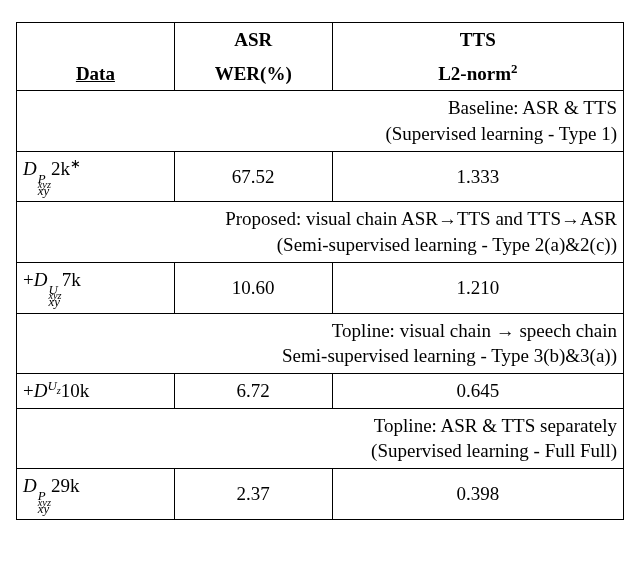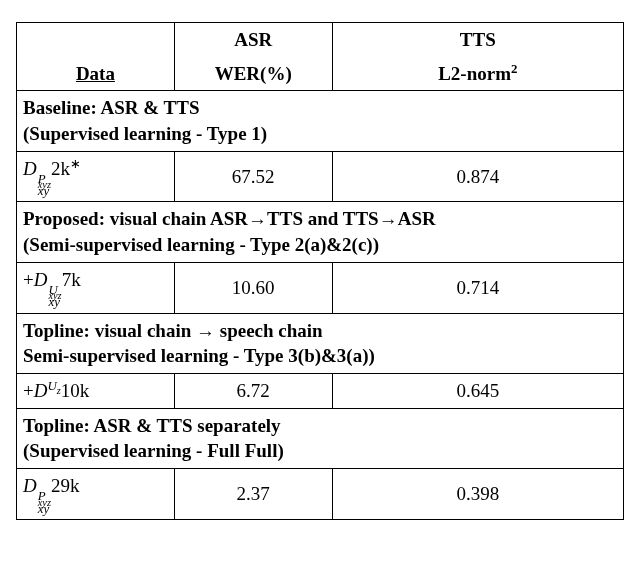--- a/index.html
+++ b/index.html
@@ -26,22 +26,22 @@
     vertical-align: middle;
     line-height: 1.35;
   }
   col.c1 { width: 26%; }
   col.c2 { width: 26%; }
   col.c3 { width: 48%; }
   .center { text-align: center; }
   .left { text-align: left; }
   .bold { font-weight: bold; }
   .section td {
-    text-align: left;
-    font-weight: bold;
+    text-align: right;
+    font-weight: normal;
   }
   .math-it { font-style: italic; font-family: "Times New Roman", serif; }
   sub, sup { font-size: 0.68em; line-height: 0; }
   .supsub {
     display: inline-flex;
     flex-direction: column;
     vertical-align: -0.65em;
     line-height: 0.95;
     font-size: 0.68em;
     margin-left: 1px;
@@ -75,37 +75,37 @@
           </td>
         </tr>
         <tr>
           <td class="left"><span class="math-it">D</span><span class="supsub">
               <span><span class="math-it">P</span><sub style="font-size:0.8em"><span class="math-it">xyz</span></sub></span>
               <span>
                 <span class="math-it">xy</span>
               </span>
             </span>2k<sup>∗</sup></td>
           <td class="center">67.52</td>
-          <td class="center">0.874</td>
+          <td class="center">1.333</td>
         </tr>
         <tr class="section">
           <td colspan="3">
             <div>Proposed: visual chain ASR→TTS and TTS→ASR</div>
             <div>(Semi-supervised learning - Type 2(a)&amp;2(c))</div>
           </td>
         </tr>
         <tr>
           <td class="left">+<span class="math-it">D</span><span class="supsub">
               <span><span class="math-it">U</span><sub style="font-size:0.8em"><span class="math-it">xyz</span></sub></span>
               <span>
                 <span class="math-it">xy</span>
               </span>
             </span>7k</td>
           <td class="center">10.60</td>
-          <td class="center">0.714</td>
+          <td class="center">1.210</td>
         </tr>
         <tr class="section">
           <td colspan="3">
             <div>Topline: visual chain → speech chain</div>
             <div>Semi-supervised learning - Type 3(b)&amp;3(a))</div>
           </td>
         </tr>
         <tr>
           <td class="left">+<span class="math-it">D</span><sup><span class="math-it">U</span><sub style="font-size:0.8em"><span class="math-it">z</span></sub></sup>10k</td>
           <td class="center">6.72</td>

